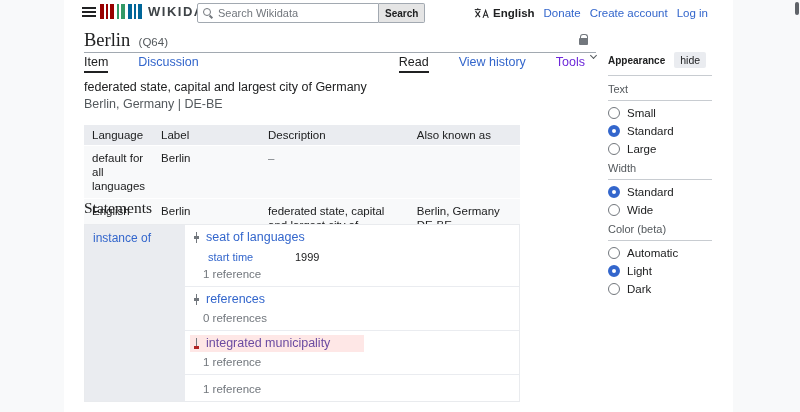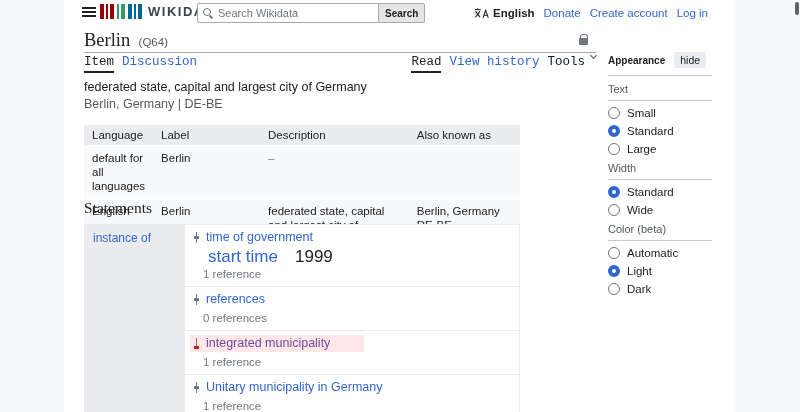--- a/index.html
+++ b/index.html
@@ -44,25 +44,25 @@
   
   .article { position:absolute; left:20px; top:30px; width:512px; }
   .title-row { position:relative; height:23px; border-bottom:1px solid #a2a9b1; }
   .page-title { display:inline; font-family:"Liberation Serif", serif; font-size:18.5px; font-weight:normal; color:#202122; }
   .entity-id { font-size:11.5px; color:#54595d; margin-left:5px; }
   .lock-icon { position:absolute; right:8px; top:8px; width:9px; height:7px; background:#72777d; border-radius:1px; }
   .lock-icon::before { content:""; position:absolute; top:-4.5px; left:1.2px; width:6px; height:6px;
     border:1.5px solid #72777d; border-bottom:none; border-radius:3px 3px 0 0; }
 
   .tabbar { display:flex; justify-content:space-between; margin-top:2px; height:17px; font-size:12.5px; }
-  .tabs-left, .tabs-right { display:flex; gap:8px; align-items:flex-start;font-family:Liberation Mono, monospace; }
+  .tabs-left, .tabs-right { display:flex; gap:30px; align-items:flex-start; }
   .tab { cursor:pointer; padding-bottom:2px; }
   .tab.active { color:#202122; border-bottom:2px solid #202122; }
   .tab.link { color:#3366cc; }
-  .tab.plain { color:#0f172a; display:flex; }
+  .tab.plain { color:#6d28d9; display:flex; }
   .caret-down { display:inline-block; width:5px; height:5px; border-right:1.4px solid #54595d;
     border-bottom:1.4px solid #54595d; transform:rotate(45deg); margin-left:6px; margin-top:-2px; }
 
   .description-block { margin-top:7px; font-size:12.5px; line-height:16.5px; }
   .desc-line1 { color:#202122; }
   .desc-line2 { color:#54595d; }
 
   .terms-table { margin-top:13px; width:436px; border-collapse:collapse; font-size:11.5px; }
   .terms-table th { background:#eaecf0; font-weight:normal; text-align:left; padding:4px 8px; color:#202122; }
   .terms-table td { background:#f8f9fa; padding:5px 8px; vertical-align:top; border-top:1px solid #fff; line-height:14px; }
@@ -79,21 +79,21 @@
   .claim { padding:4px 8px 3px 5px; border-bottom:1px solid #eaecf0; }
   .claim:last-child { border-bottom:none; }
   .claim-main { display:flex; align-items:center; line-height:15px; padding:1px 4px; }
   .claim-main.deprecated { background:#fee7e6; margin-left:0; width:174px; }
   .rank-icon { width:5px; height:11px; position:relative; margin-right:7px; flex-shrink:0; }
   .rank-icon::before { content:""; position:absolute; left:2px; top:0; bottom:0; width:1px; background:#72777d; }
   .rank-icon::after { content:""; position:absolute; left:0; width:5px; height:3px; background:#72777d; top:4px; }
   .rank-icon.rank-deprecated::after { top:auto; bottom:0; background:#b32424; }
   .claim-value { font-size:12.5px; color:#3366cc; cursor:pointer; }
   .claim-main.deprecated .claim-value { color:#6b4ba1; }
-  .qualifier-row { display:flex; margin:4px 0 0 18px; line-height:14px; font-size:17px; }
+  .qualifier-row { display:flex; margin:4px 0 0 18px; line-height:14px; font-size:11px; }
   .qualifier-prop { width:87px; color:#3366cc; cursor:pointer; flex-shrink:0; }
   .qualifier-value { color:#202122; }
   .refs-row { margin:2px 0 0 13px; line-height:13px; font-size:11.5px; color:#72777d; padding:2px 0; cursor:pointer; }
 
   
   .appearance { position:absolute; left:544px; top:52px; width:104px; font-size:11.5px; }
   .app-title-row { display:flex; align-items:center; gap:9px; padding-bottom:7px; border-bottom:1px solid #c8ccd1; }
   .app-title { font-weight:bold; font-size:10px; color:#202122; }
   .hide-btn { background:#eaecf0; border:none; border-radius:2px; padding:2px 6px; font-size:10.5px;
     color:#202122; cursor:pointer; font-family:"Liberation Sans", sans-serif; }
@@ -215,21 +215,21 @@
     <h2 class="statements-heading">Statements</h2>
     <div class="statement-group">
       <div class="prop-col">
         <span class="prop-link">instance of</span>
       </div>
       <div class="claims-col">
 
         <div class="claim">
           <div class="claim-main">
             <span class="rank-icon"></span>
-            <span class="claim-value">time of government</span>
+            <span class="claim-value">seat of languages</span>
           </div>
           <div class="qualifier-row">
             <span class="qualifier-prop">start time</span>
             <span class="qualifier-value">1999</span>
           </div>
           <div class="refs-row">1 reference</div>
         </div>
 
         <div class="claim">
           <div class="claim-main">
@@ -241,24 +241,20 @@
 
         <div class="claim">
           <div class="claim-main deprecated">
             <span class="rank-icon rank-deprecated"></span>
             <span class="claim-value">integrated municipality</span>
           </div>
           <div class="refs-row">1 reference</div>
         </div>
 
         <div class="claim">
-          <div class="claim-main">
-            <span class="rank-icon"></span>
-            <span class="claim-value">Unitary municipality in Germany</span>
-          </div>
           <div class="refs-row">1 reference</div>
         </div>
 
       </div>
     </div>
   </div>
 
   <div class="appearance">
     <div class="app-title-row">
       <span class="app-title">Appearance</span>

